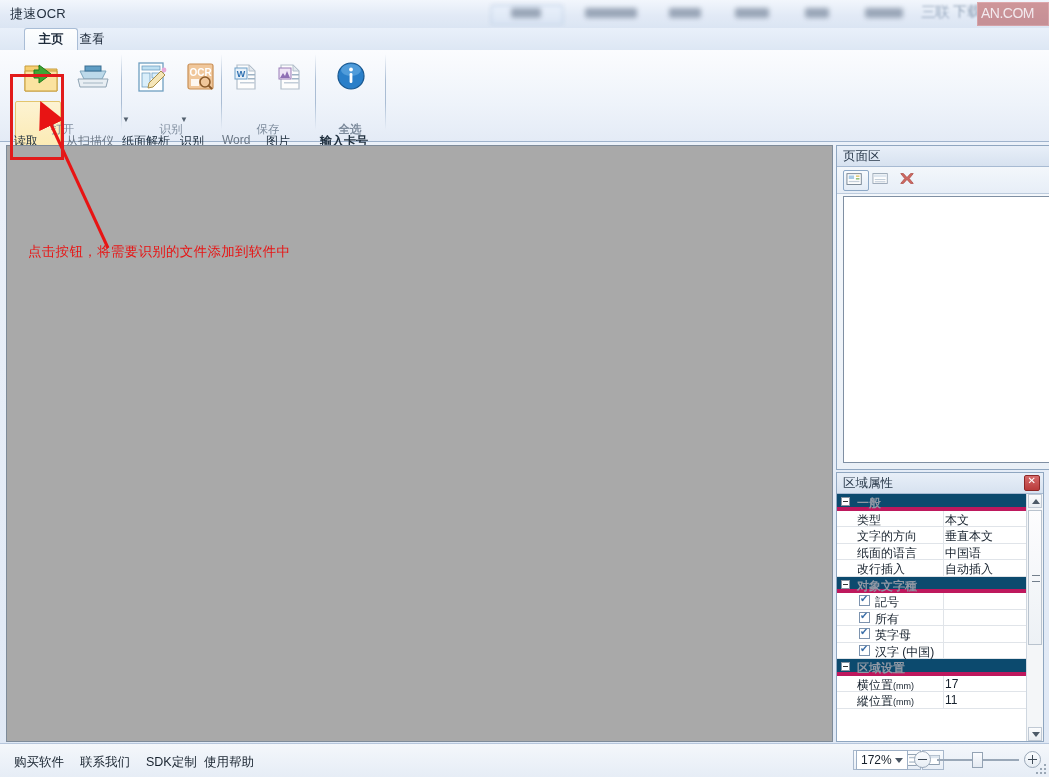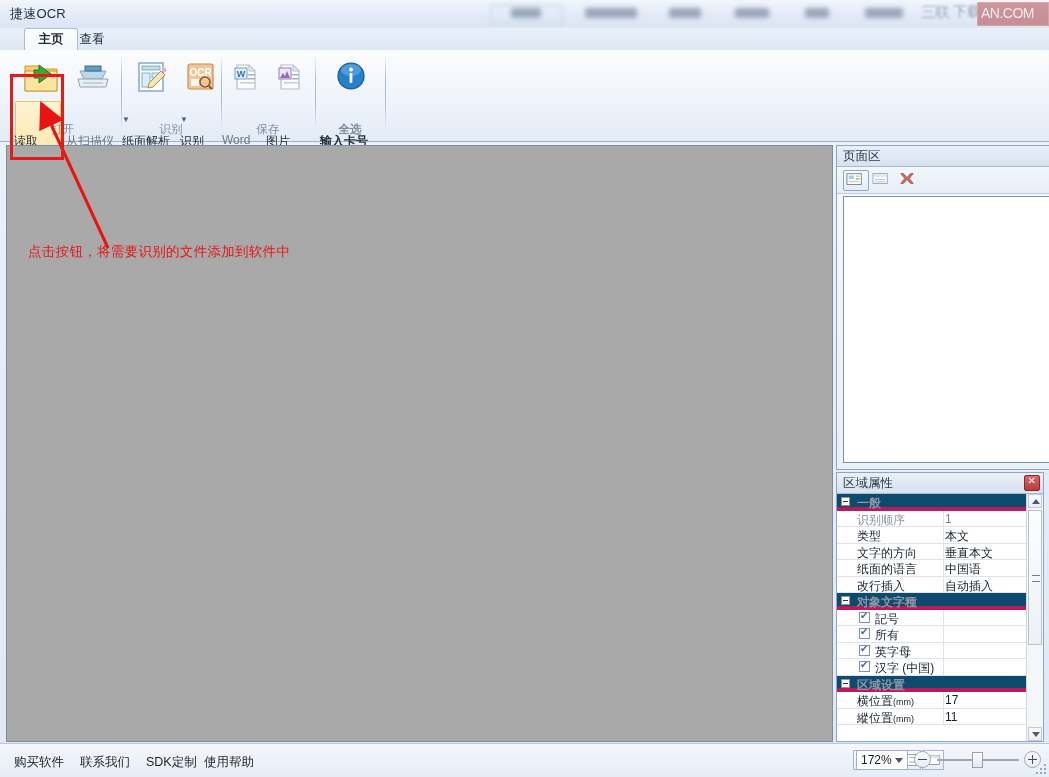--- a/index.html
+++ b/index.html
@@ -367,25 +367,20 @@
       <div class="closebtn"></div>
     </div>
     <div class="grid">
       <div id="rows">
           <div class="grow cat">
             <span class="exp"></span>
             <span class="cat-lbl">一般</span>
           </div>
           <div class="grow">
             <span class="vsep"></span>
-            <span class="k dim">识别顺序</span>
-            <span class="v dim">1</span>
-          </div>
-          <div class="grow">
-            <span class="vsep"></span>
             <span class="k">类型</span>
             <span class="v">本文</span>
           </div>
           <div class="grow">
             <span class="vsep"></span>
             <span class="k">文字的方向</span>
             <span class="v">垂直本文</span>
           </div>
           <div class="grow">
             <span class="vsep"></span>

